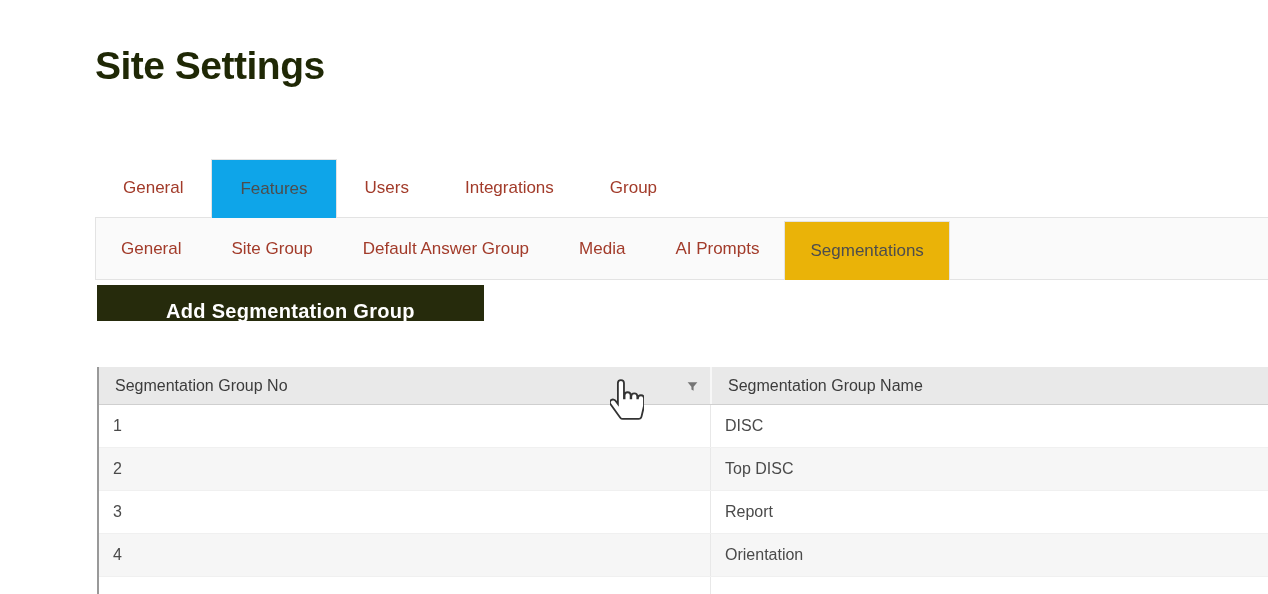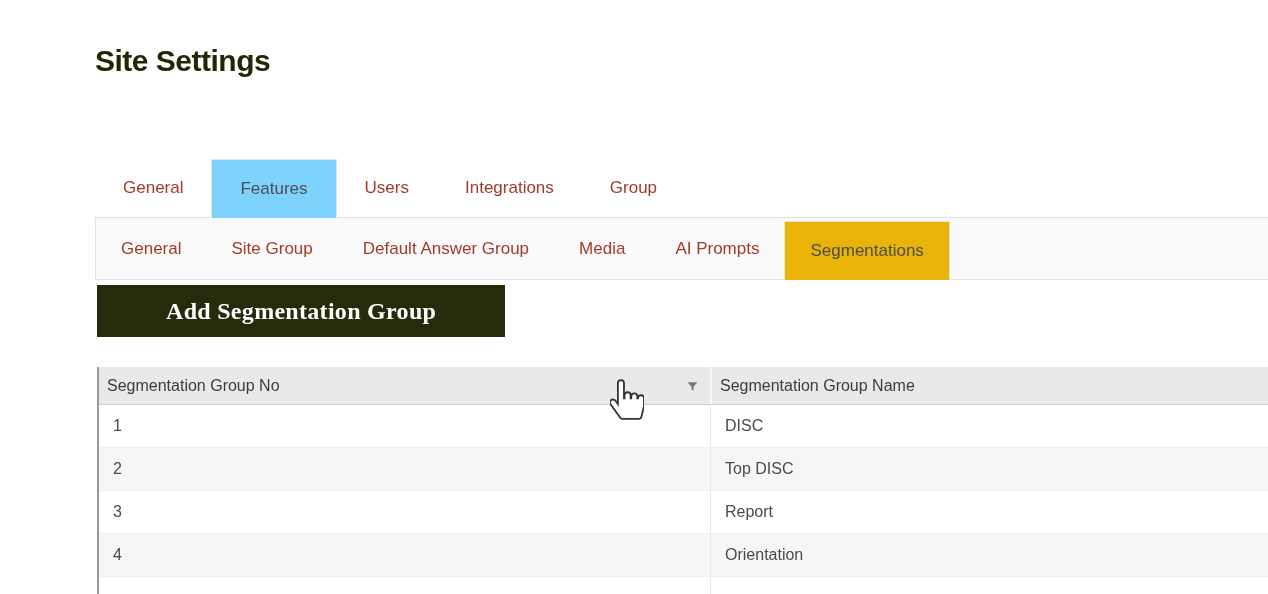--- a/index.html
+++ b/index.html
@@ -6,36 +6,36 @@
   html,body { background:#fff; }
   body { font-family:"Liberation Sans", sans-serif; }
 
   .screen {
     position:relative; width:1268px; height:594px;
     overflow:hidden; background:#fff;
   }
 
   .page-title {
     position:absolute; left:95px; top:44px;
-    font-size:30px; font-weight:700; letter-spacing:-0.5px;
+    font-size:39px; font-weight:700; letter-spacing:-0.5px;
     color:var(--title-color, #1f2805);
   }
 
   
   .tabs-primary {
     position:absolute; left:95px; top:159px; width:1173px; height:59px;
     display:flex; align-items:stretch;
     border-bottom:1px solid var(--border, #e3e3e3);
   }
   .tabs-primary .tab {
     padding:0 28px; line-height:58px; font-size:17px;
     color:var(--accent-red, #a23b2a); cursor:pointer; white-space:nowrap;
   }
   .tabs-primary .tab.active {
-    background:#7dd3fc;
+    background:#0ea5e9;
     border:1px solid var(--border, #e3e3e3);
     border-bottom:none; margin-bottom:-1px;
     color:var(--active-tab-text, #4d4d4d);
   }
 
   
   .tabs-secondary {
     position:absolute; left:95px; top:218px; width:1173px; height:62px;
     display:flex; align-items:flex-end;
     background:var(--subtab-bar-bg, #fafafa);
@@ -49,39 +49,39 @@
   .tabs-secondary .tab.active {
     background:#eab308;
     border:1px solid var(--border, #e3e3e3);
     border-bottom:none; margin-bottom:-1px;
     color:var(--active-tab-text, #4d4d4d);
   }
 
   
   .actions { position:absolute; left:97px; top:285px; display:flex; }
   .btn {
-    height:52px; line-height:52px; padding:0 69px; margin-right:6px;
+    height:36px; line-height:52px; padding:0 69px; margin-right:6px;
     background:var(--dark-olive, #262b0c); color:#fff;
-    font-size:24px; font-weight:700; letter-spacing:0.3px;
+    font-size:20px; font-weight:700; letter-spacing:0.3px;
     border:none; cursor:pointer; white-space:nowrap;
-    font-family:Liberation Serif, serif;
+    font-family:Liberation Sans, sans-serif;
   }
 
   
   .grid {
     position:absolute; left:97px; top:367px; width:1300px;
     border-left:2px solid var(--table-left-border, #999999);
   }
   .g-header {
     display:grid; grid-template-columns:611px 1fr; height:38px;
     border-bottom:1px solid #cfcfcf;
   }
   .g-header .hcell {
     position:relative; background:var(--header-bg, #e9e9e9);
-    line-height:38px; padding-left:8px; font-size:16px;
+    line-height:38px; padding-left:16px; font-size:16px;
     color:#3c3c3c; cursor:pointer; overflow:hidden; white-space:nowrap;
   }
   .g-header .hcell + .hcell { border-left:2px solid #f7f7f7; }
   .filter-btn {
     position:absolute; right:10px; top:11px; width:16px; height:16px;
     display:flex; align-items:center; justify-content:center; cursor:pointer;
   }
   .g-row {
     display:grid; grid-template-columns:611px 1fr; height:43px;
     border-bottom:1px solid #f0f0f0; background:#fff; cursor:pointer;

